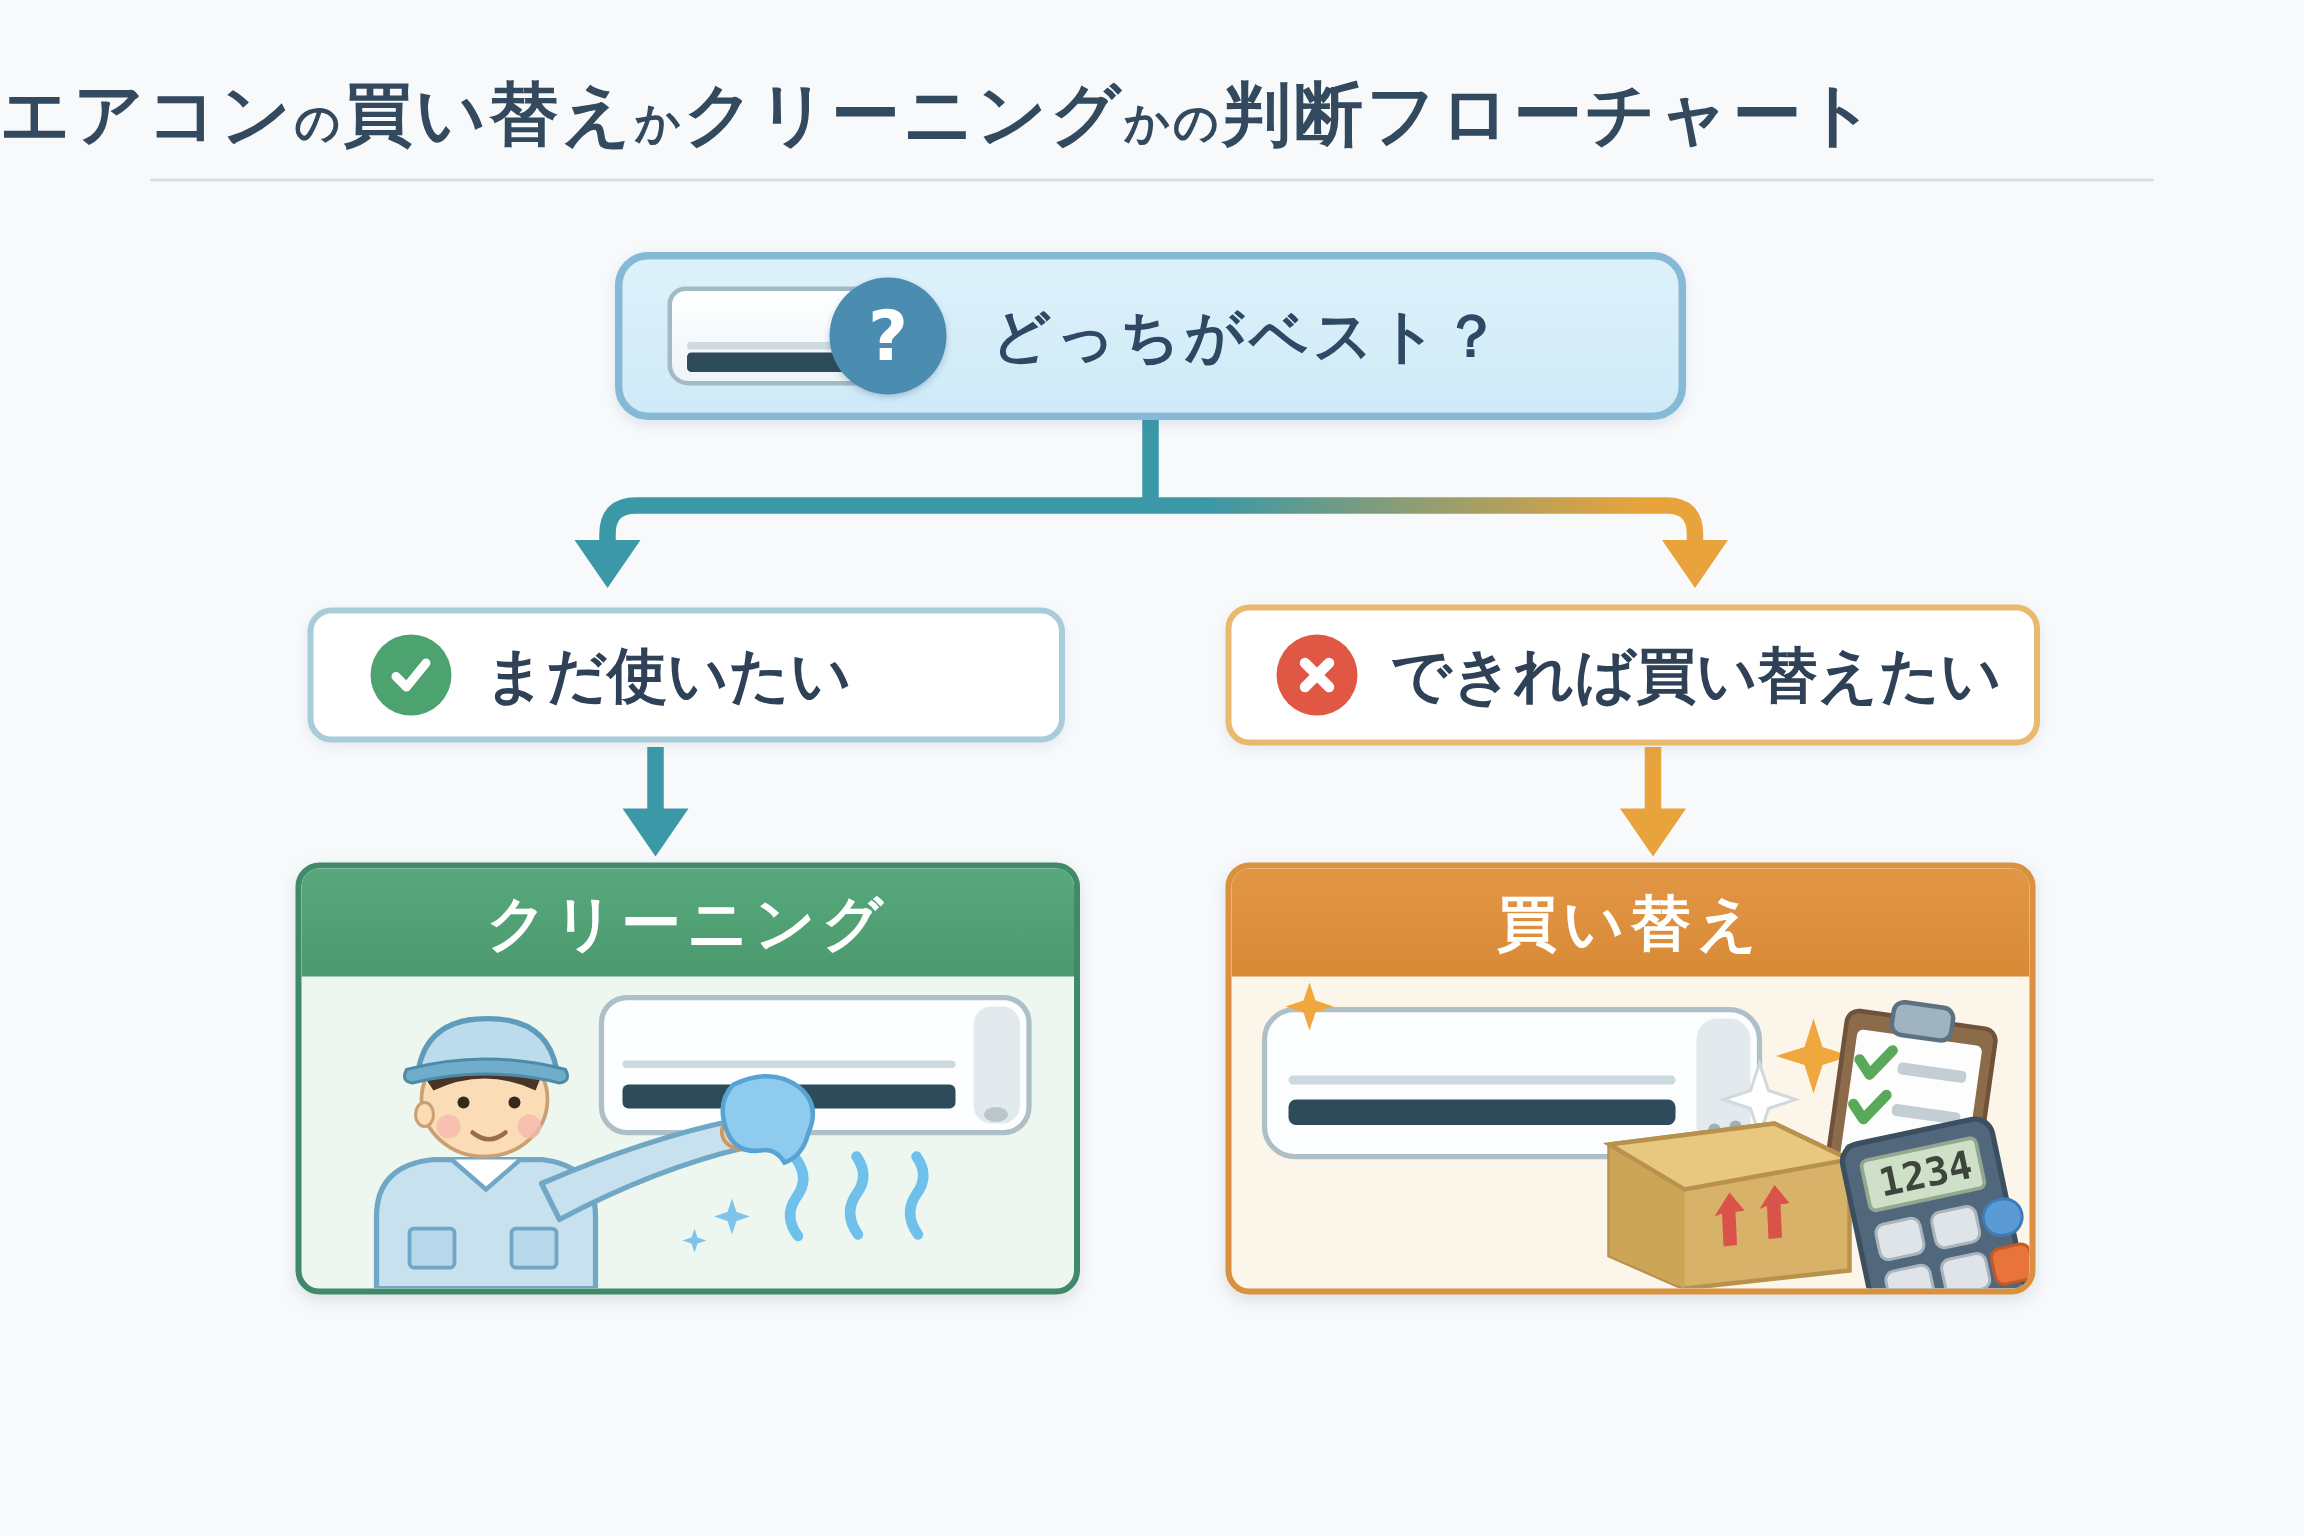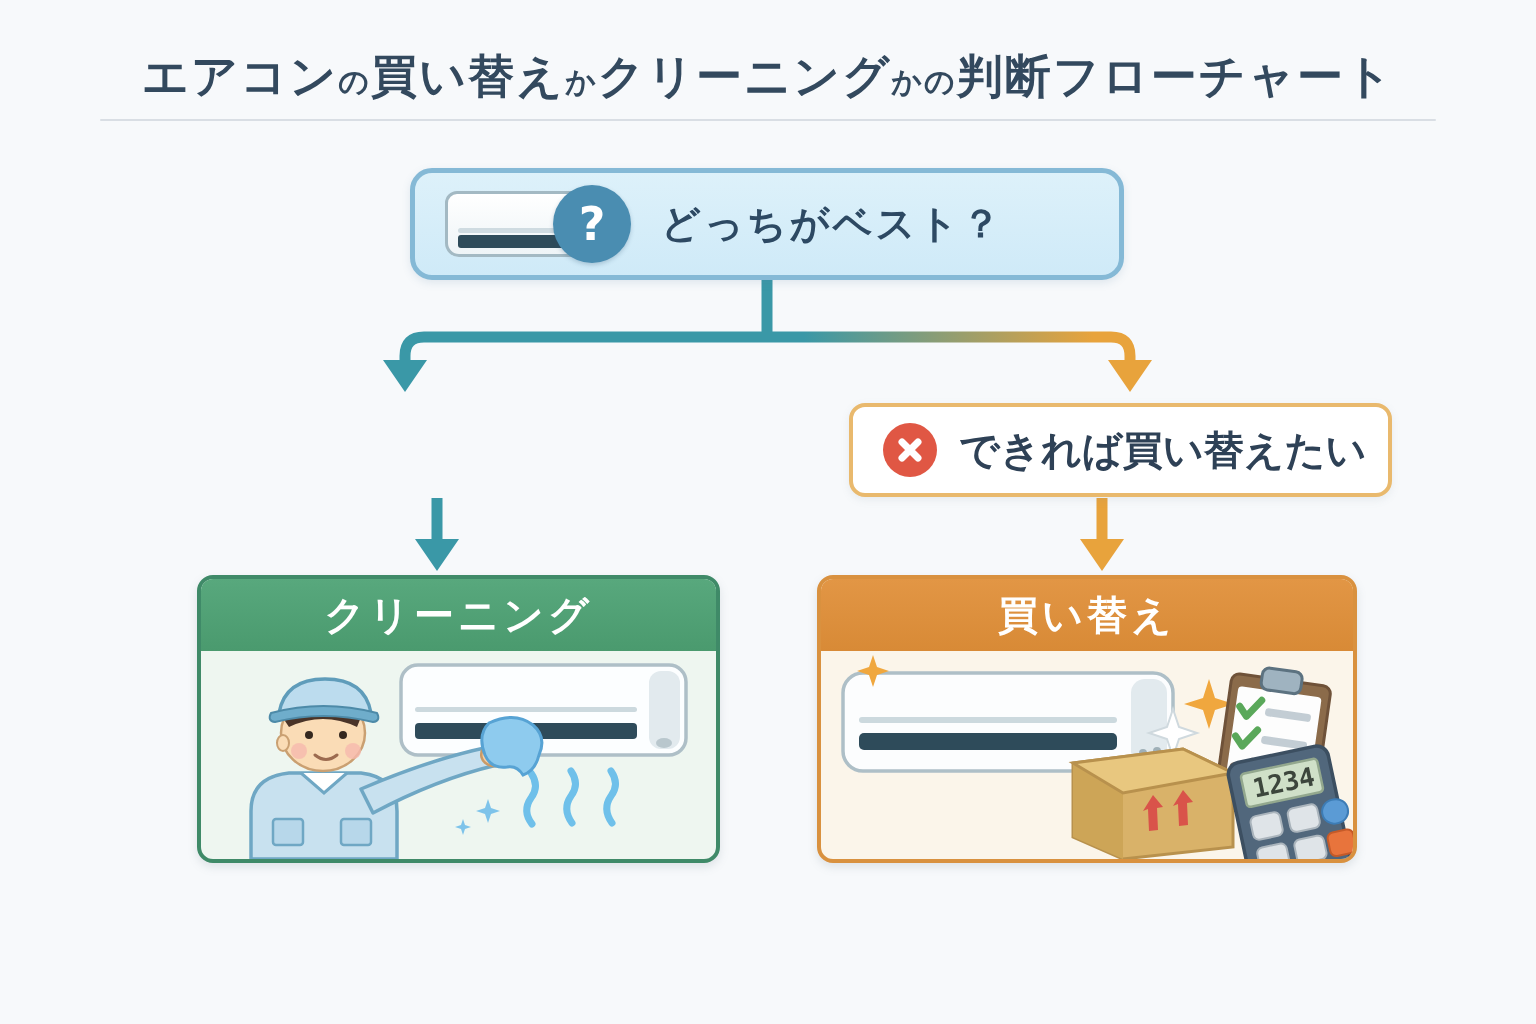--- a/index.html
+++ b/index.html
@@ -9,21 +9,20 @@
   }
   .stage{
     position:relative;
     width:1536px;height:1024px;
     background:#f7f9fb;
     overflow:hidden;
   }
   
   .title{
     position:absolute;top:46px;left:0;width:1536px;
-    text-align:center;
     color:#33495e;
     font-weight:bold;
     white-space:nowrap;
     letter-spacing:2px;
   }
   .t-lg{font-size:46px;}
   .t-sm{font-size:30px;}
   .divider{
     position:absolute;top:119px;left:100px;width:1336px;height:2px;
     background:#d9dee4;border-radius:1px;
@@ -65,21 +64,21 @@
   
   .branch{
     position:absolute;
     background:#ffffff;
     box-sizing:border-box;
     border-radius:16px;
     display:flex;align-items:center;
     box-shadow:0 3px 8px rgba(120,140,150,.12);
   }
   .branch.keep{left:205px;top:405px;width:505px;height:90px;border:4px solid #a9cdd8;padding-left:38px;}
-  .branch.repl{left:817px;top:403px;width:543px;height:94px;border:4px solid #e9b96d;padding-left:30px;margin-left:32px;}
+  .branch.repl{left:817px;top:403px;width:543px;height:94px;border:4px solid #e9b96d;padding-left:30px;}
   .b-icon{width:54px;height:54px;border-radius:50%;flex:0 0 auto;
     display:flex;align-items:center;justify-content:center;}
   .b-icon.green{background:#4da36f;}
   .b-icon.red{background:#e05744;}
   .b-label{margin-left:22px;font-size:40px;font-weight:bold;color:#2e4156;white-space:nowrap;}
   
   .card{
     position:absolute;top:575px;height:288px;
     box-sizing:border-box;border-radius:16px;overflow:hidden;
     display:flex;flex-direction:column;
@@ -130,20 +129,28 @@
 
   <div class="qbox">
     <div class="ac-mini">
       <div class="ac-line"></div>
       <div class="ac-vent"></div>
     </div>
     <div class="q-badge">?</div>
     <div class="q-label">どっちがベスト？</div>
   </div>
 
+  <div class="branch keep">
+    <div class="b-icon green">
+      <svg width="34" height="34" viewBox="0 0 34 34">
+        <path d="M7,18 L14,25 L27,9" fill="none" stroke="#ffffff" stroke-width="6" stroke-linecap="round" stroke-linejoin="round"></path>
+      </svg>
+    </div>
+    <div class="b-label">まだ使いたい</div>
+  </div>
 
   <div class="branch repl">
     <div class="b-icon red">
       <svg width="30" height="30" viewBox="0 0 30 30">
         <path d="M7,7 L23,23 M23,7 L7,23" fill="none" stroke="#ffffff" stroke-width="7" stroke-linecap="round"></path>
       </svg>
     </div>
     <div class="b-label">できれば買い替えたい</div>
   </div>
 

